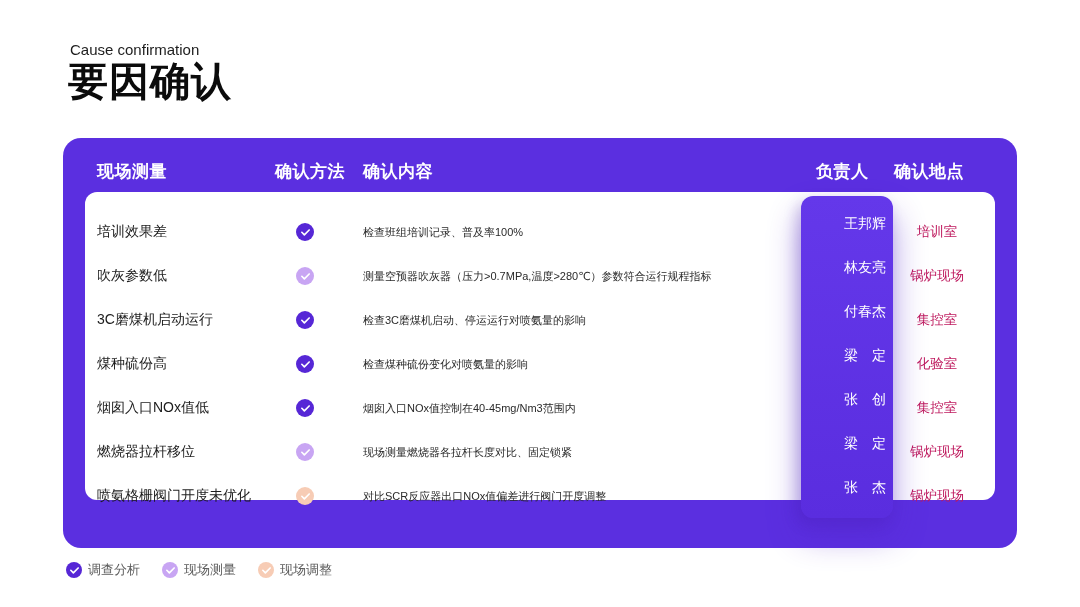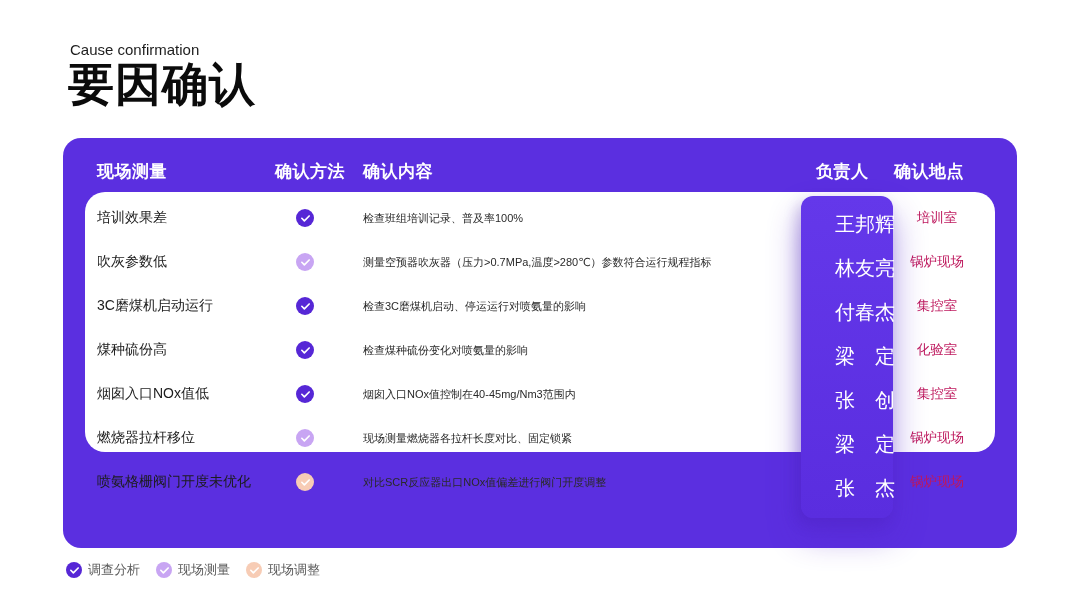--- a/index.html
+++ b/index.html
@@ -4,34 +4,34 @@
 <style>
   html,body{margin:0;padding:0;}
   body{
     width:1080px;height:607px;background:#ffffff;
     font-family:"Liberation Sans","DejaVu Sans",sans-serif;
     -webkit-font-smoothing:antialiased;
   }
   .slide{position:relative;width:1080px;height:607px;overflow:hidden;background:#fff;}
 
   .subtitle{position:absolute;left:70px;top:41px;font-size:15px;color:#1d1d1d;}
-  .title{position:absolute;left:68px;top:54px;font-size:46px;font-weight:900;color:#0b0b0b;letter-spacing:1px;}
+  .title{position:absolute;left:68px;top:54px;font-size:40px;font-weight:900;color:#0b0b0b;letter-spacing:1px;}
 
   .panel{position:absolute;left:63px;top:138px;width:954px;height:410px;border-radius:18px;}
 
   .hdr{position:absolute;top:22px;color:#ffffff;font-weight:700;font-size:17px;white-space:nowrap;letter-spacing:.5px;}
   #h-cause{left:34px}
   #h-method{left:212px}
   #h-content{left:300px}
   #h-owner{left:753px}
   #h-location{left:831px}
 
   .white-card{
-    position:absolute;left:22px;top:54px;width:910px;height:260px;
-    background:#ffffff;border-radius:20px;padding-top:4px;box-sizing:border-box;
+    position:absolute;left:22px;top:54px;width:910px;height:308px;
+    background:#ffffff;border-radius:12px;padding-top:18px;box-sizing:border-box;
   }
   .row{
     display:grid;grid-template-columns:173px 70px 1fr 96px;
     height:44px;align-items:center;padding:0 10px 0 12px;
   }
   .cell-cause{font-size:14px;color:#1c1c1c;font-weight:500;white-space:nowrap;}
   .cell-method{display:flex;justify-content:center;}
   .cell-content{font-size:11px;color:#2a2a2a;padding-left:23px;white-space:nowrap;overflow:visible;}
   .cell-location{font-size:13.5px;color:#be185d;font-weight:500;text-align:center;white-space:nowrap;}
 
@@ -41,24 +41,24 @@
   }
   .check svg{display:block;}
 
   .owner-card{
     position:absolute;left:738px;top:58px;width:92px;height:322px;
     border-radius:12px;padding-top:6px;box-sizing:border-box;z-index:3;
     box-shadow:0 18px 32px rgba(84,40,205,.45), -4px 6px 14px rgba(60,20,160,.22);
   }
   .owner-cell{
     height:44px;display:flex;align-items:center;justify-content:center;
-    color:#ffffff;font-size:20px;white-space:pre;padding-left:36px;
-  }
-
-  .legend{position:absolute;left:66px;top:561px;display:flex;gap:16px;align-items:center;}
+    color:#ffffff;font-size:14px;white-space:pre;padding-left:36px;
+  }
+
+  .legend{position:absolute;left:66px;top:561px;display:flex;gap:22px;align-items:center;}
   .legend-item{display:flex;align-items:center;gap:6px;font-size:13px;color:#5c5c5c;}
   .legend-item .check{width:16px;height:16px;}
 </style>
 </head>
 <body>
 
 <div class="slide">
 
   <div class="subtitle">Cause confirmation</div>
   <div class="title">要因确认</div>

